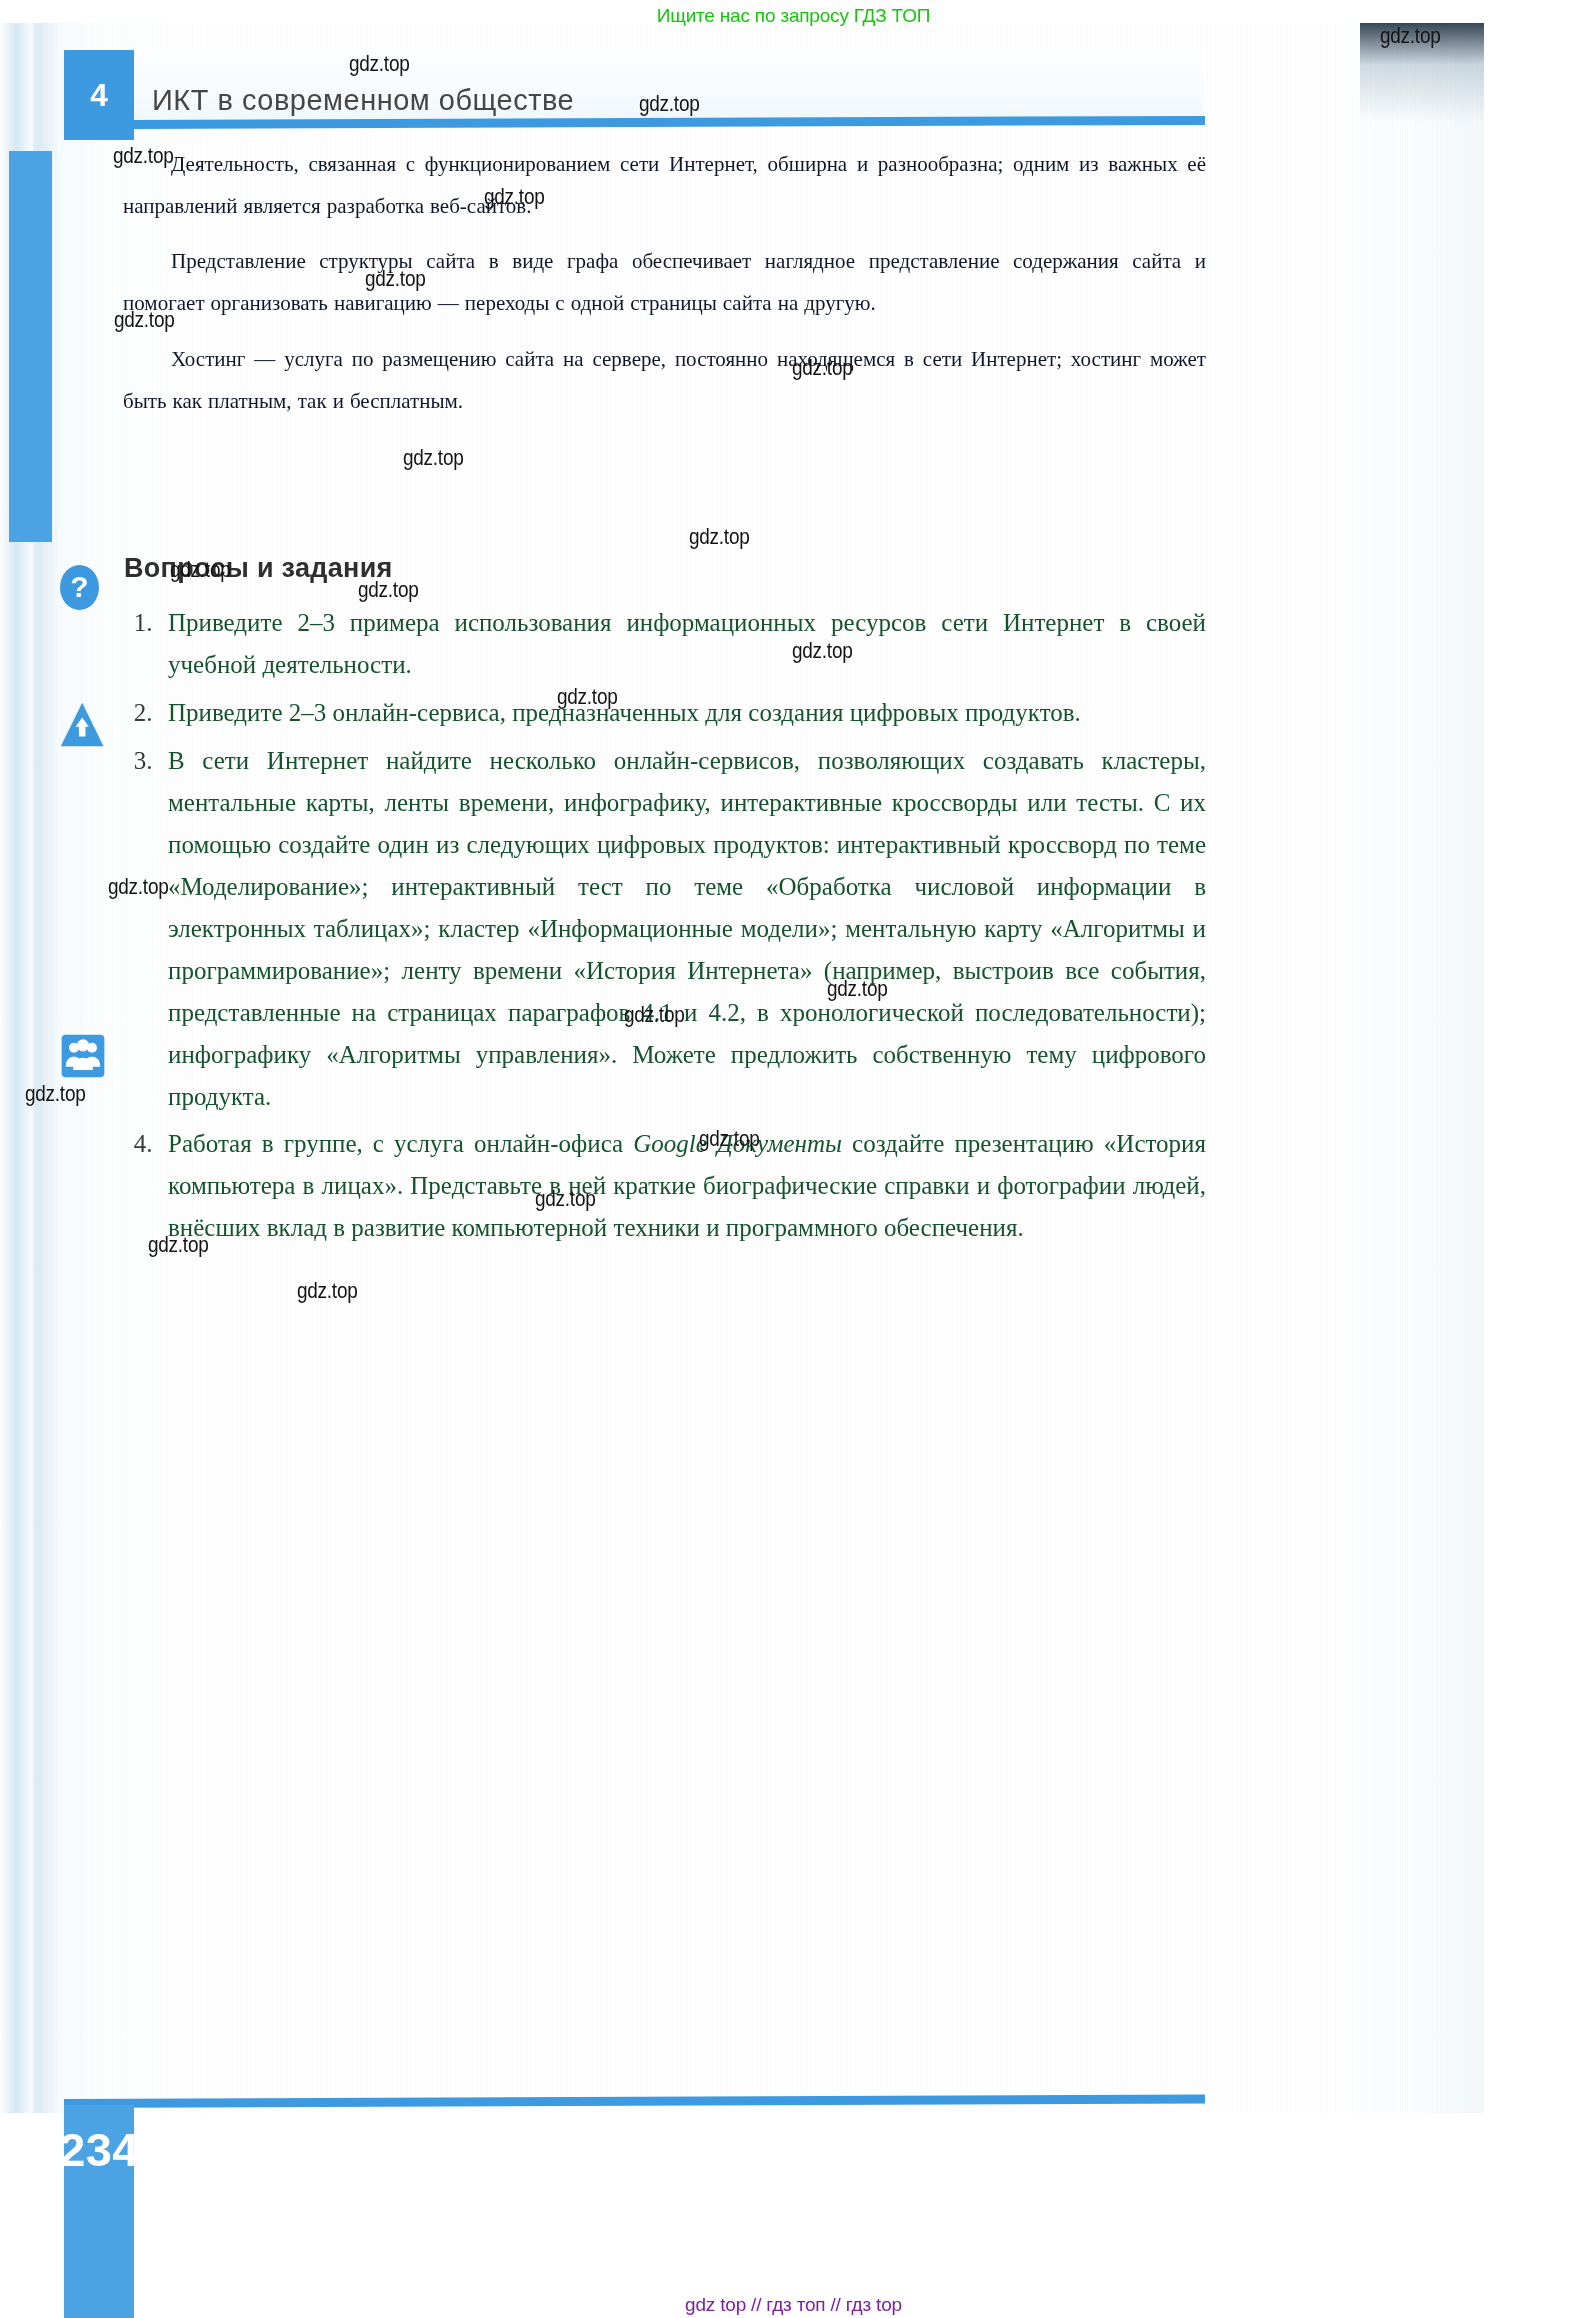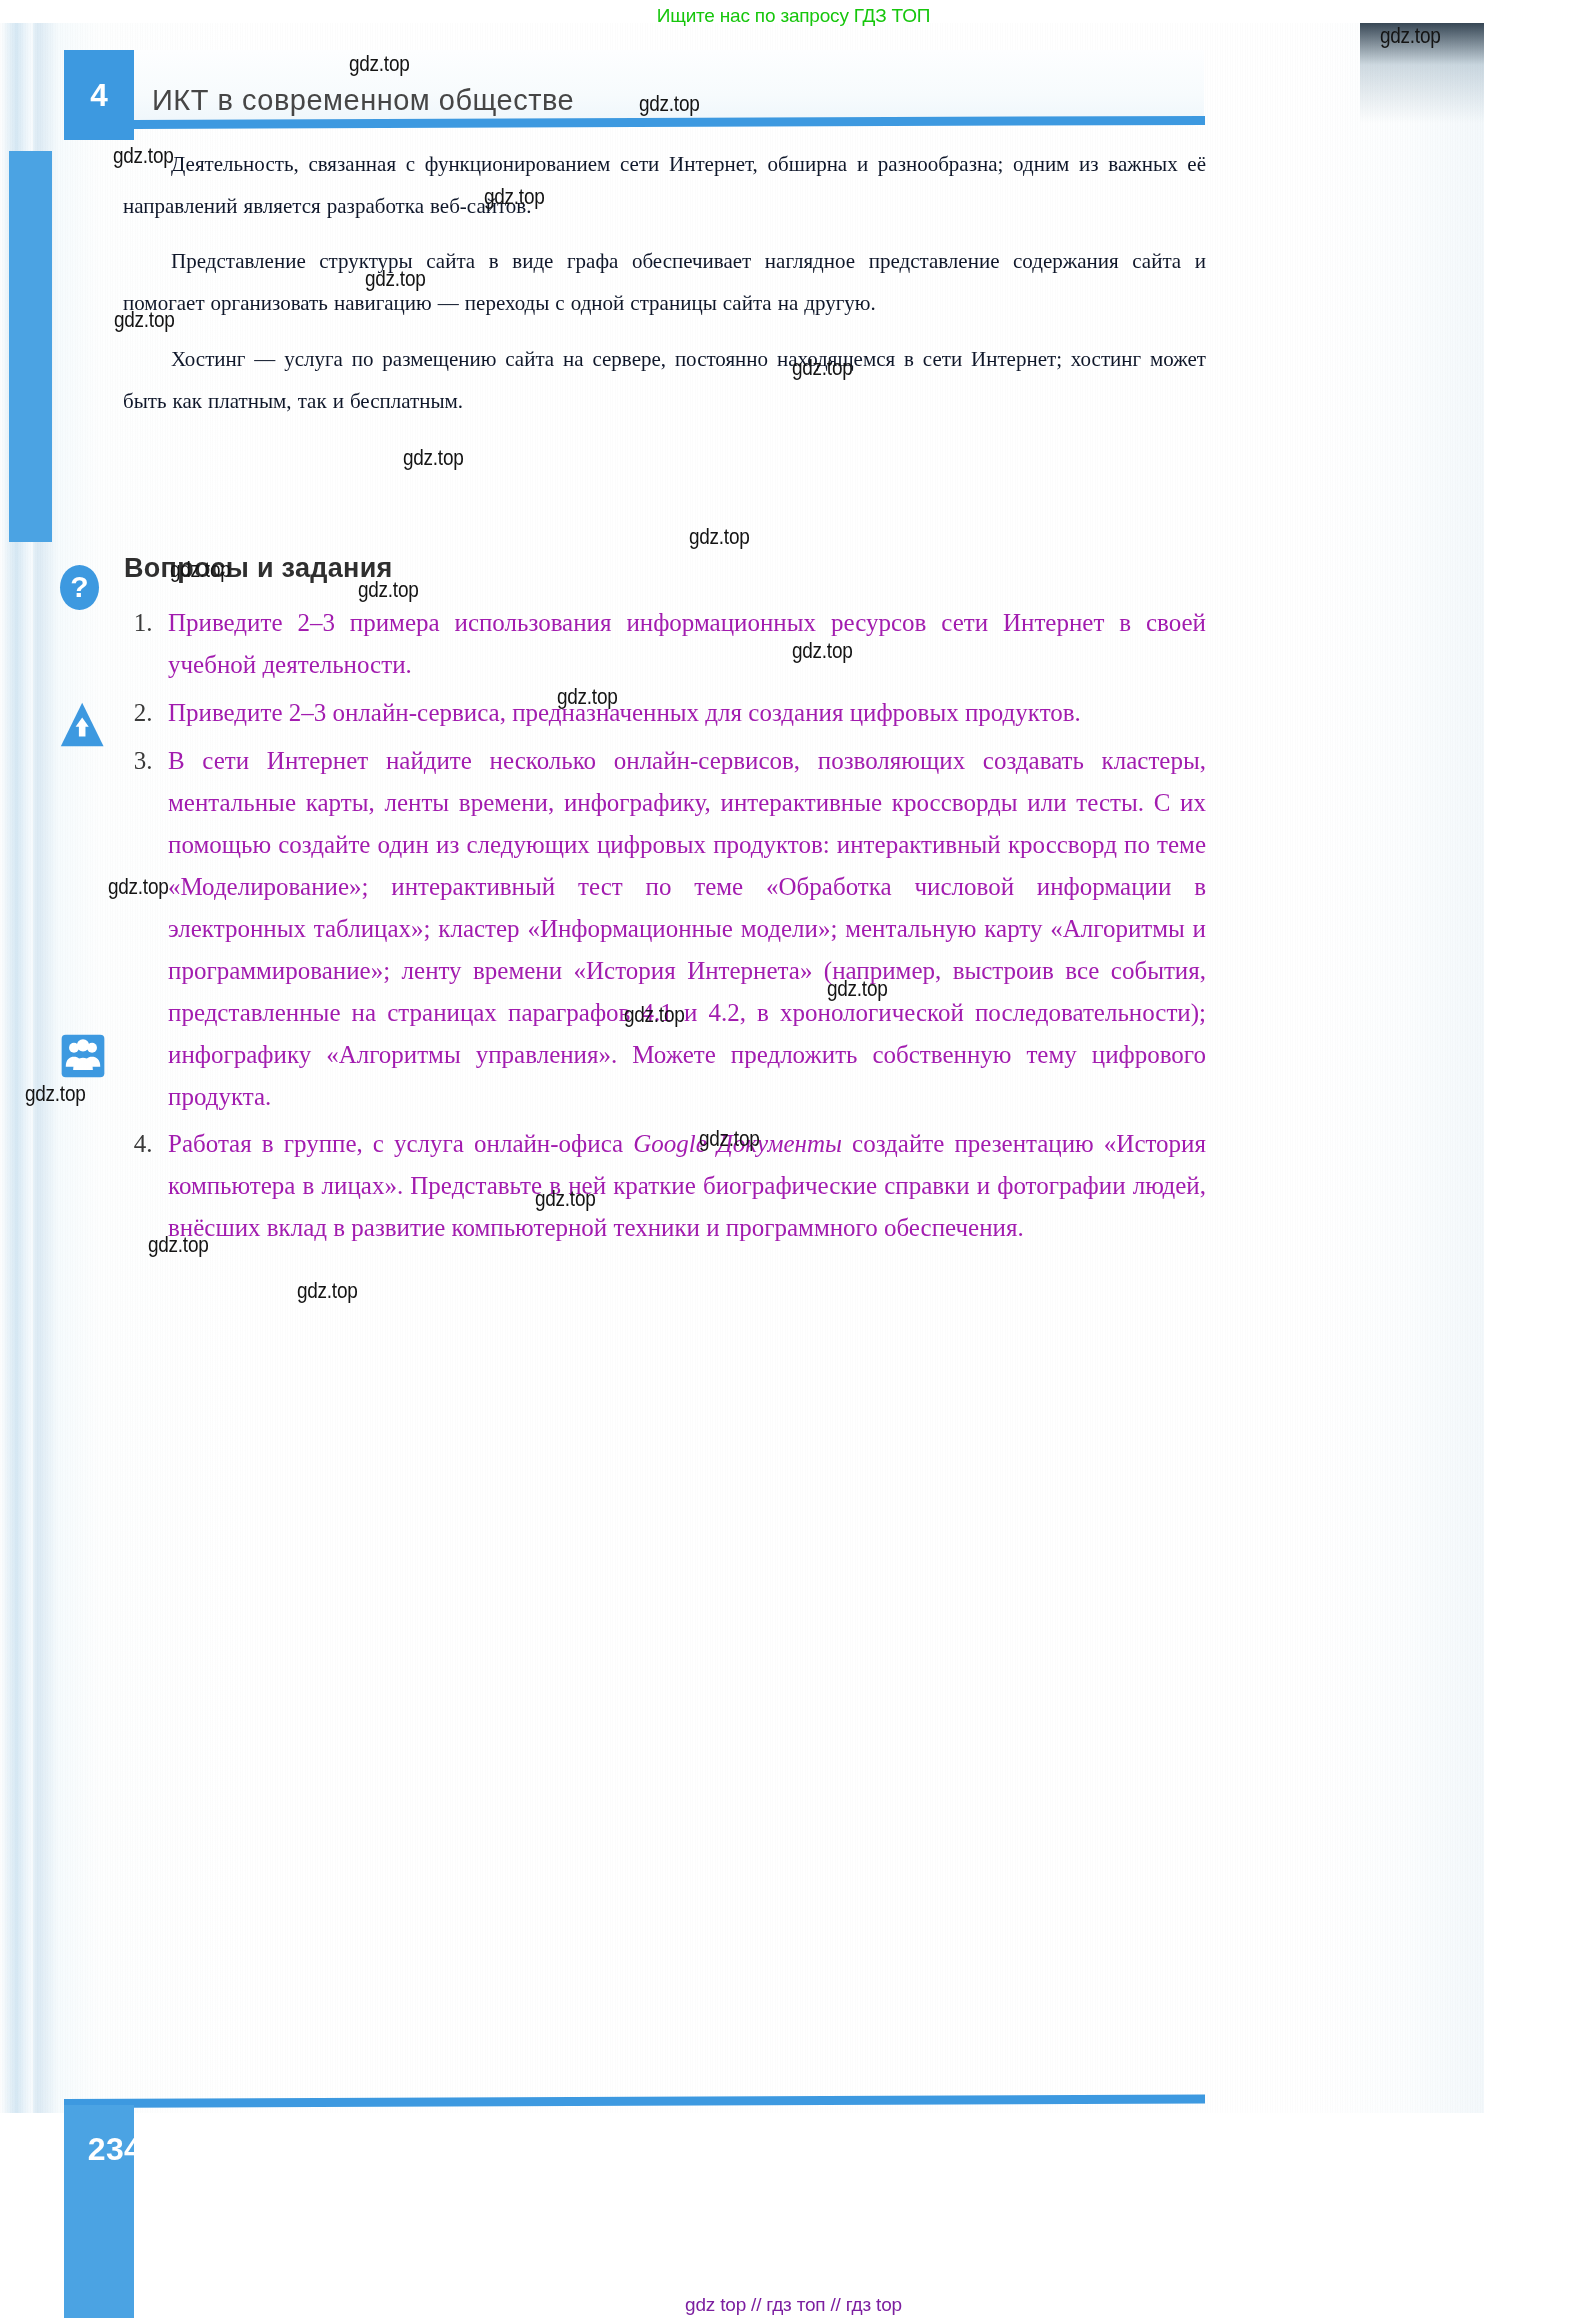--- a/index.html
+++ b/index.html
@@ -216,21 +216,21 @@
     counter-reset: qa;
   }
   ol.qa-list > li {
     position: relative;
     counter-increment: qa;
     padding-left: 45px;
     margin-bottom: 5.8px;
     font-family: "Liberation Serif", serif;
     font-size: 25px;
     line-height: 42px;
-    color: #a21caf;
+    color: #14532d;
     text-align: justify;
   }
   ol.qa-list > li::before {
     content: counter(qa) ".";
     position: absolute;
     left: 10.8px;
     top: 0;
     font-family: "Liberation Serif", serif;
     font-size: 25px;
     color: #3a3a3a;
@@ -251,28 +251,28 @@
   .footer-block {
     position: absolute;
     left: 64px;
     top: 2105px;
     width: 70px;
     height: 217px;
     background: #4ba3e3;
   }
   .page-number {
     position: absolute;
-    left: 80px;
+    left: 64px;
     top: 2119px;
     width: 70px;
     height: 60px;
     color: #ffffff;
     font-family: "Liberation Sans", sans-serif;
     font-weight: bold;
-    font-size: 32px;
+    font-size: 47px;
     display: flex;
     align-items: center;
     justify-content: center;
     letter-spacing: 0.4px;
   }
 
   
   .wm {
     position: absolute;
     font-family: "Liberation Sans", sans-serif;

